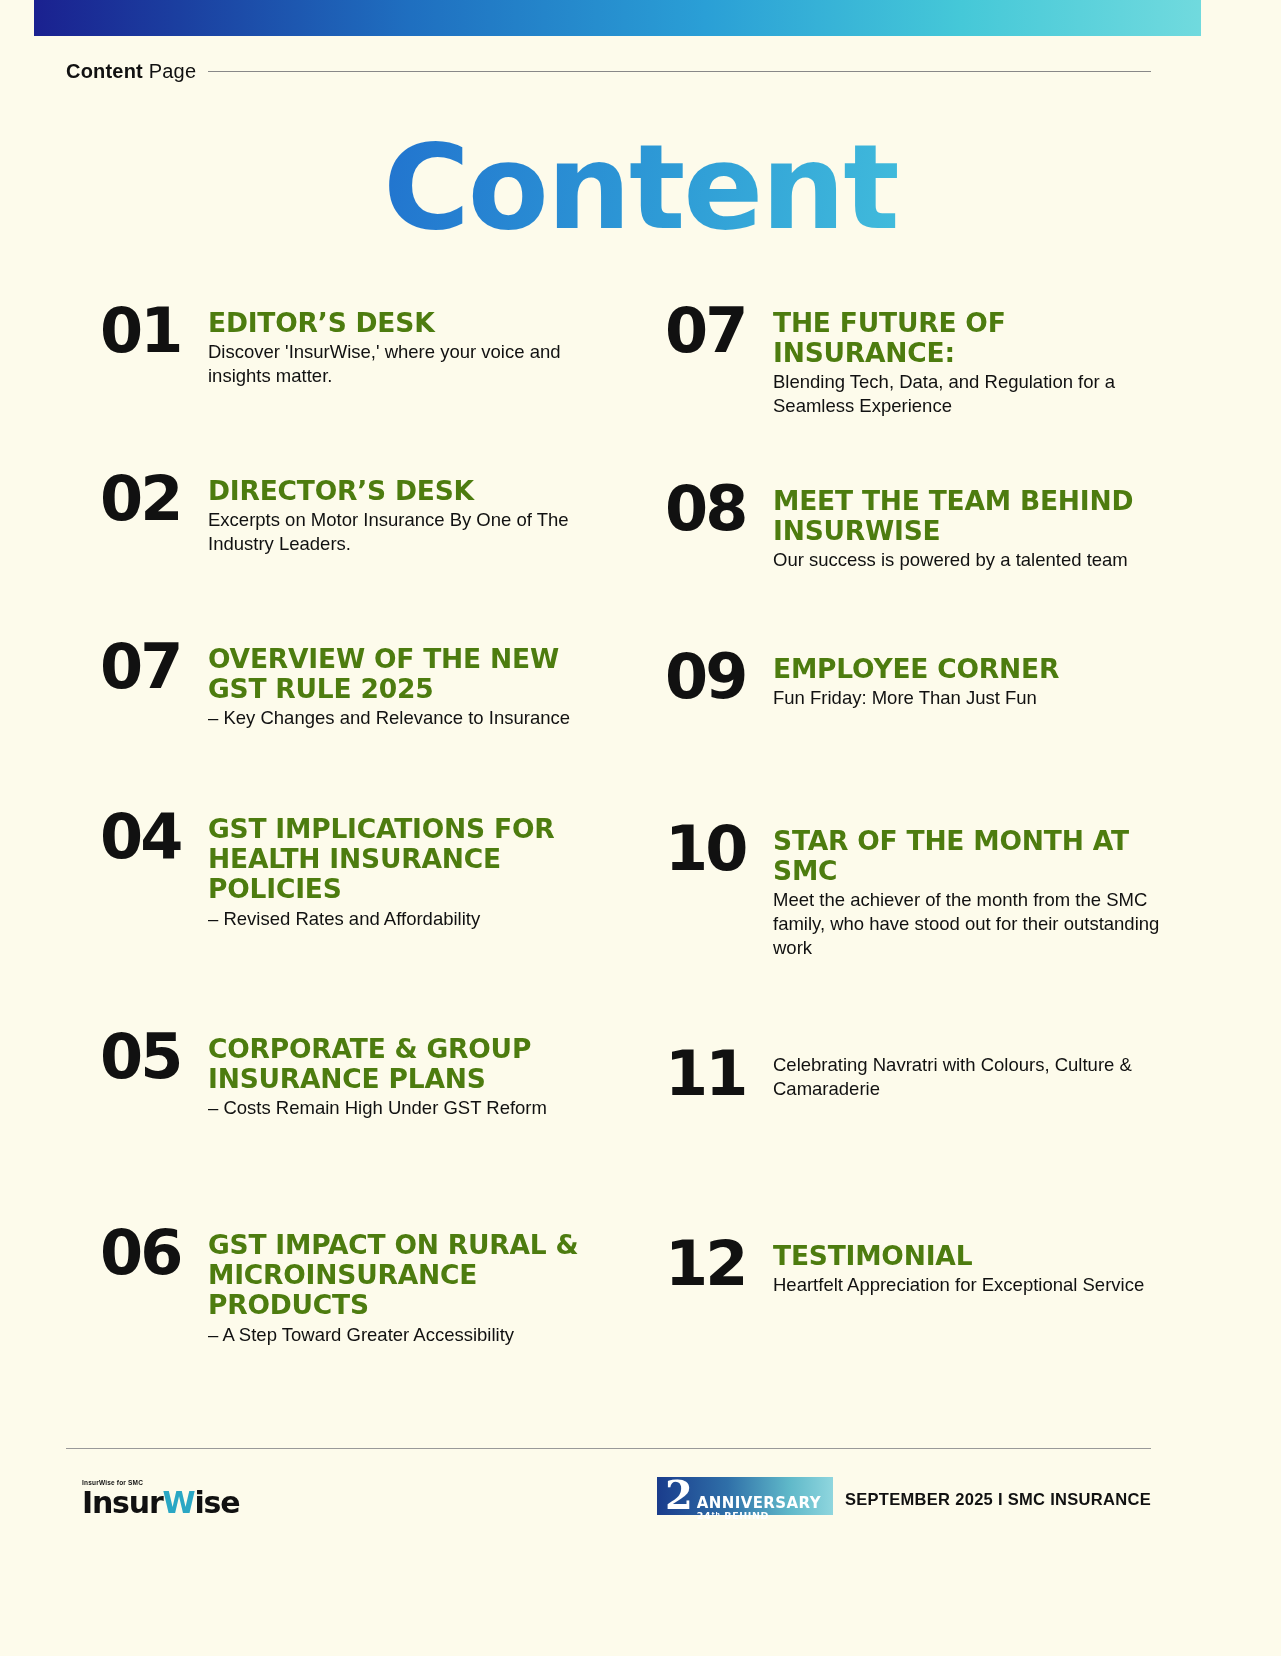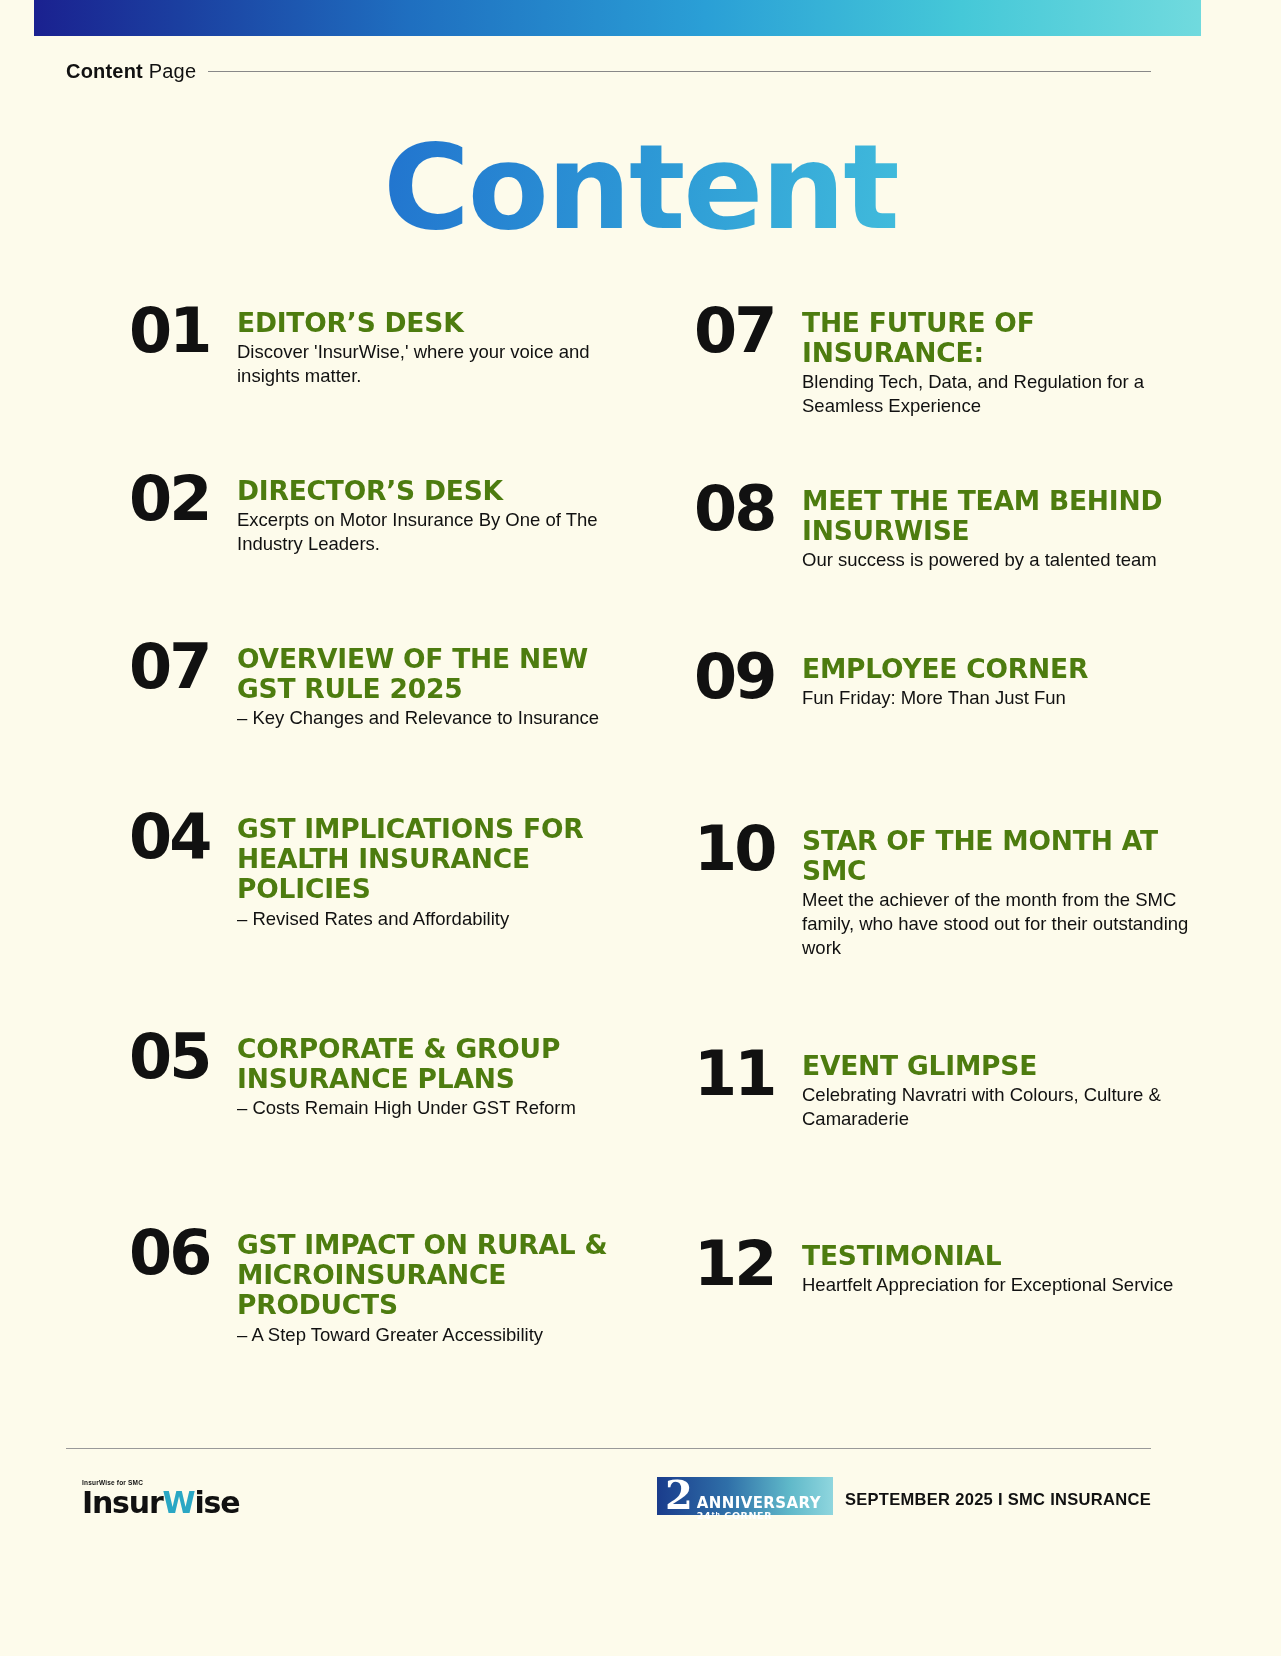--- a/index.html
+++ b/index.html
@@ -87,21 +87,20 @@
     position: absolute;
     top: 300px;
     left: 0;
     width: 1281px;
     height: 1120px;
   }
   .col {
     position: absolute;
     top: 0;
     width: 500px;
-    margin-left: 29px;
   }
   .col-left { left: 100px; }
   .col-right { left: 665px; }
 
   .entry {
     display: flex;
     align-items: flex-start;
     margin-bottom: 0;
   }
   .num {
@@ -325,21 +324,20 @@
         <div class="num">10</div>
         <div class="etext">
           <div class="etitle">STAR OF THE MONTH AT SMC</div>
           <div class="esub">Meet the achiever of the month from the SMC family, who have stood out for their outstanding work</div>
         </div>
       </div>
 
       <div class="entry" style="height:190px">
         <div class="num">11</div>
         <div class="etext">
-          <div class="etitle">EVENT GLIMPSE</div>
           <div class="esub">Celebrating Navratri with Colours, Culture &amp; Camaraderie</div>
         </div>
       </div>
 
       <div class="entry">
         <div class="num">12</div>
         <div class="etext">
           <div class="etitle">TESTIMONIAL</div>
           <div class="esub">Heartfelt Appreciation for Exceptional Service</div>
         </div>
@@ -355,21 +353,21 @@
     <div class="logo">
       <div class="logo-tag">InsurWise for SMC</div>
       <div class="logo-word"><span>Insur</span><span class="i2">W</span><span>ise</span></div>
     </div>
 
     <div class="footer-right">
       <div class="anniv">
         <div class="anniv-mark">2</div>
         <div class="anniv-text">
           <span class="a1">ANNIVERSARY</span>
-          <span class="a2">24ᵗʰ CORNER</span>
+          <span class="a2">24ᵗʰ BEHIND</span>
         </div>
       </div>
       <div class="issue">SEPTEMBER 2025 I  SMC INSURANCE</div>
     </div>
 
   </div>
 
 </div>
 
 </body></html>

